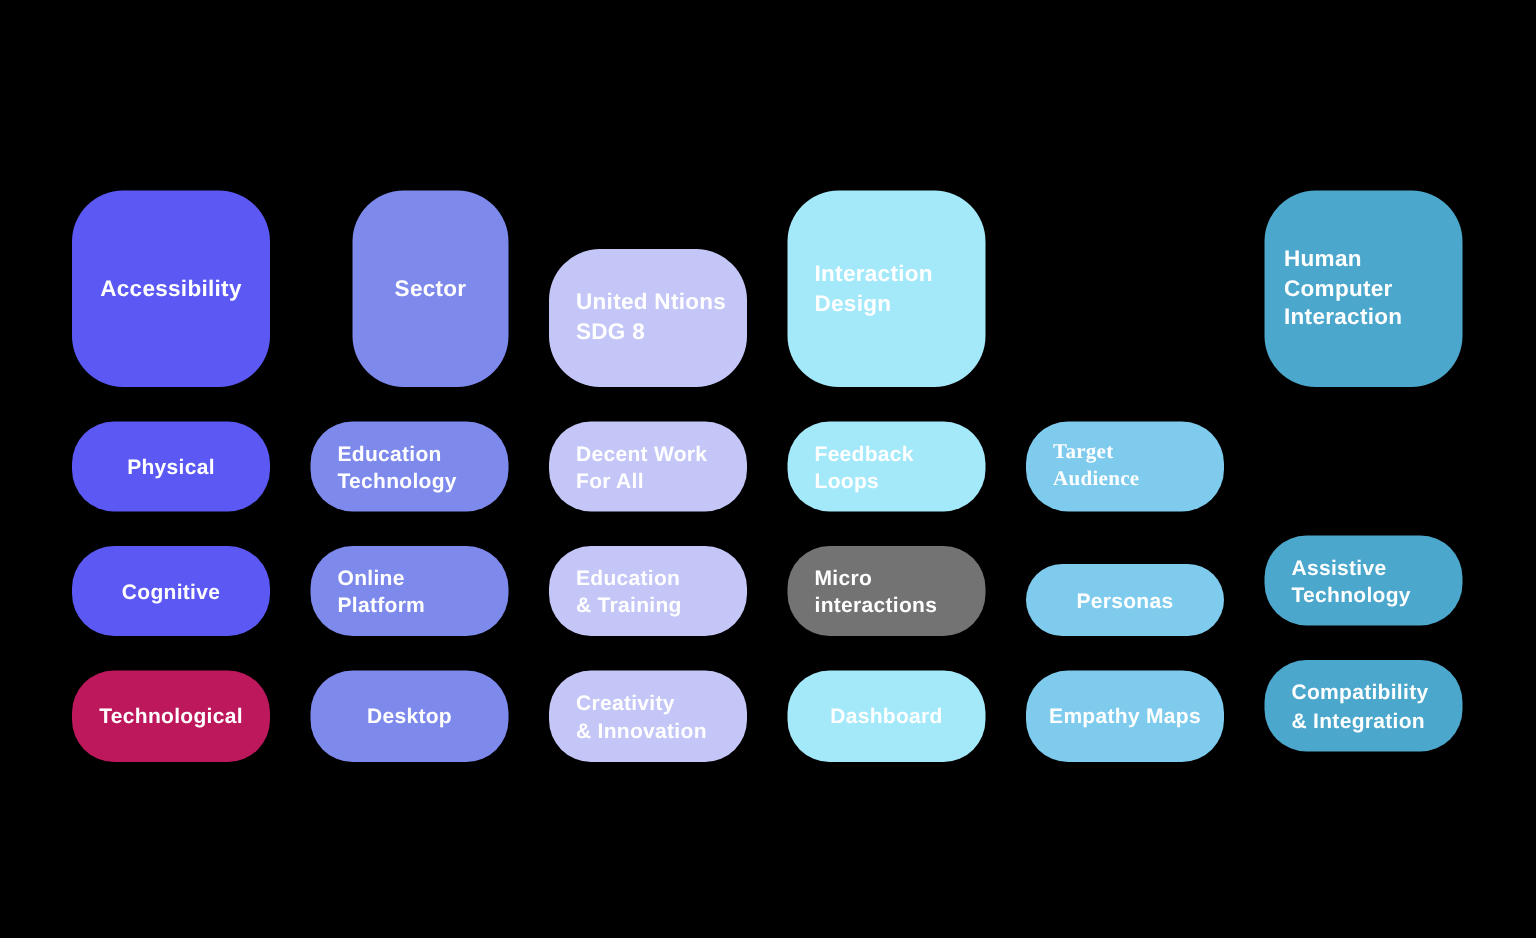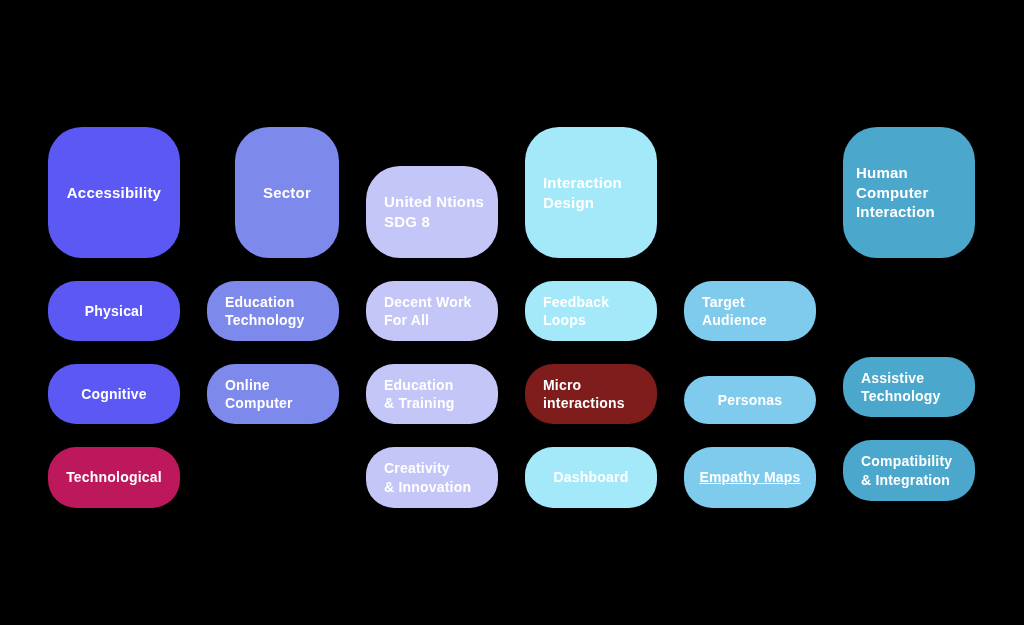--- a/index.html
+++ b/index.html
@@ -82,21 +82,24 @@
       </div>
       <div class="card card-header align-center col-2" style="background: rgb(126, 137, 236); grid-area: 1 / 2; margin-left: 28px;">
         <span class="card-label">Sector</span>
       </div>
       <div class="card card-item align-left col-2" style="background: rgb(126, 137, 236); grid-area: 2 / 2;">
         <span class="card-label">Education
 Technology</span>
       </div>
       <div class="card card-item align-left col-2" style="background: rgb(126, 137, 236); grid-area: 3 / 2;">
         <span class="card-label">Online
-Computer</span>
+Platform</span>
+      </div>
+      <div class="card card-item align-center col-2" style="background: rgb(126, 137, 236); grid-area: 4 / 2;">
+        <span class="card-label">Desktop</span>
       </div>
       <div class="card card-header align-left col-3" style="background: rgb(195, 198, 246); grid-area: 1 / 3; margin-top: 39px;">
         <span class="card-label">United Ntions
 SDG 8</span>
       </div>
       <div class="card card-item align-left col-3" style="background: rgb(195, 198, 246); grid-area: 2 / 3;">
         <span class="card-label">Decent Work
 For All</span>
       </div>
       <div class="card card-item align-left col-3" style="background: rgb(195, 198, 246); grid-area: 3 / 3;">
@@ -108,35 +111,35 @@
 &amp; Innovation</span>
       </div>
       <div class="card card-header align-left col-4" style="background: rgb(164, 233, 250); grid-area: 1 / 4;">
         <span class="card-label">Interaction
 Design</span>
       </div>
       <div class="card card-item align-left col-4" style="background: rgb(164, 233, 250); grid-area: 2 / 4;">
         <span class="card-label">Feedback
 Loops</span>
       </div>
-      <div class="card card-item align-left col-4" style="background: #7f1d1d; grid-area: 3 / 4;">
+      <div class="card card-item align-left col-4" style="background: #737373; grid-area: 3 / 4;">
         <span class="card-label">Micro
 interactions</span>
       </div>
       <div class="card card-item align-center col-4" style="background: rgb(164, 233, 250); grid-area: 4 / 4;">
         <span class="card-label">Dashboard</span>
       </div>
-      <div class="card card-item align-left col-5" style="background: rgb(126, 203, 238); grid-area: 2 / 5;">
+      <div class="card card-item align-left col-5" style="background: rgb(126, 203, 238); grid-area: 2 / 5; font-family: Liberation Serif, serif;">
         <span class="card-label">Target
 Audience</span>
       </div>
       <div class="card card-item align-center col-5" style="background: rgb(126, 203, 238); grid-area: 3 / 5; margin-top: 12px;">
         <span class="card-label">Personas</span>
       </div>
-      <div class="card card-item align-center col-5" style="background: rgb(126, 203, 238); grid-area: 4 / 5; text-decoration: underline;">
+      <div class="card card-item align-center col-5" style="background: rgb(126, 203, 238); grid-area: 4 / 5;">
         <span class="card-label">Empathy Maps</span>
       </div>
       <div class="card card-header align-left col-6" style="background: rgb(75, 167, 203); grid-area: 1 / 6; padding-left: 13px;">
         <span class="card-label">Human
 Computer
 Interaction</span>
       </div>
       <div class="card card-item align-left col-6" style="background: rgb(75, 167, 203); grid-area: 3 / 6;">
         <span class="card-label">Assistive
 Technology</span>

